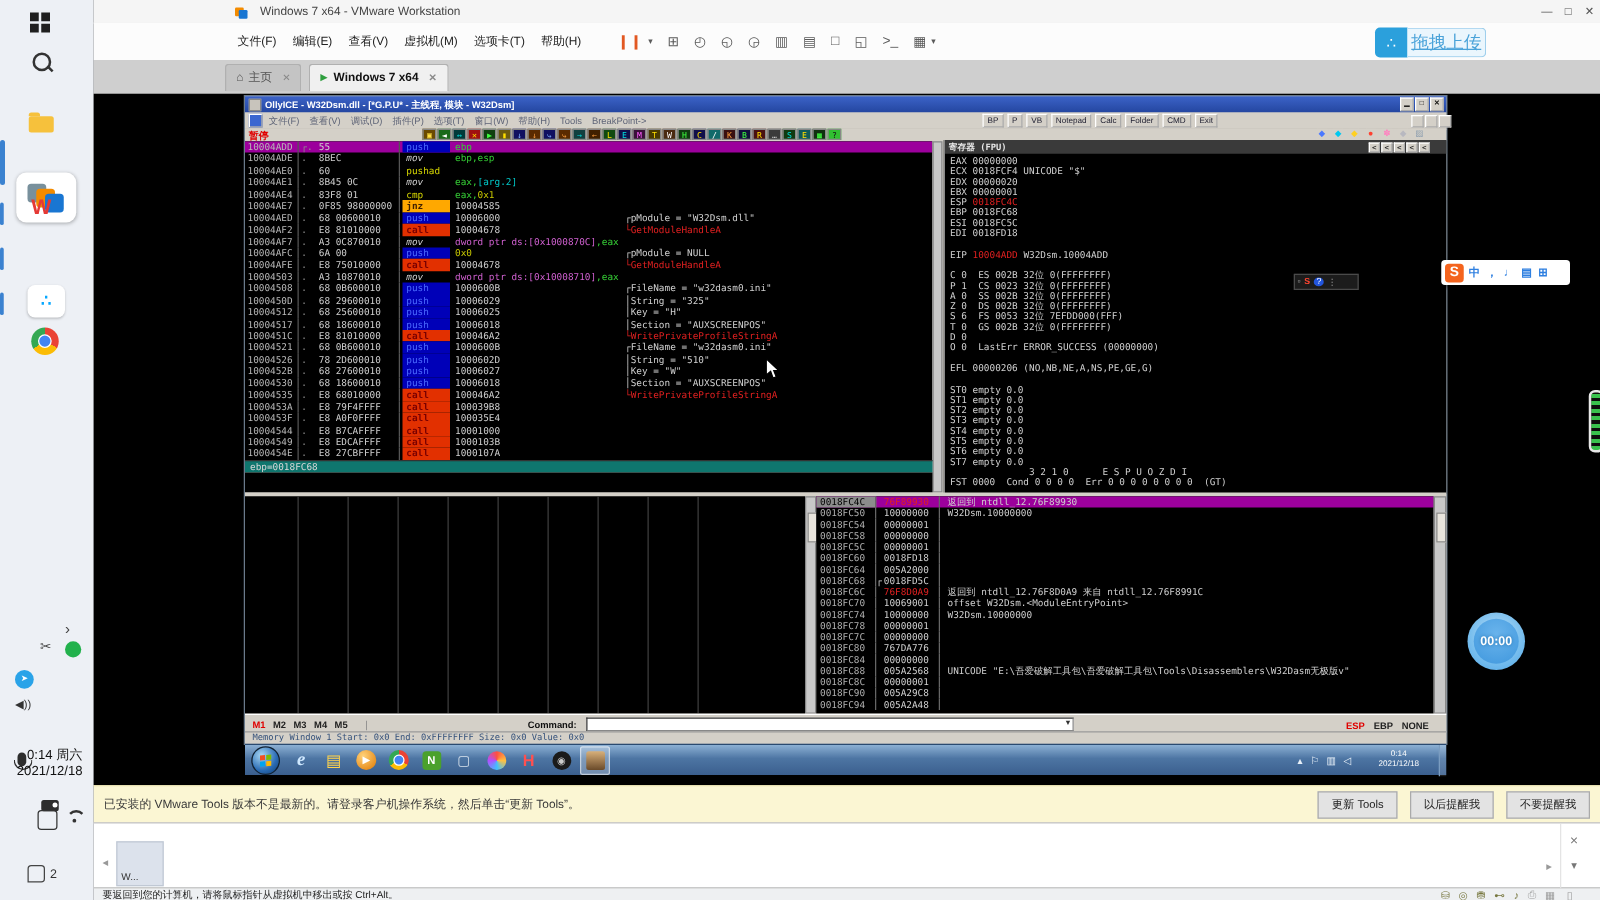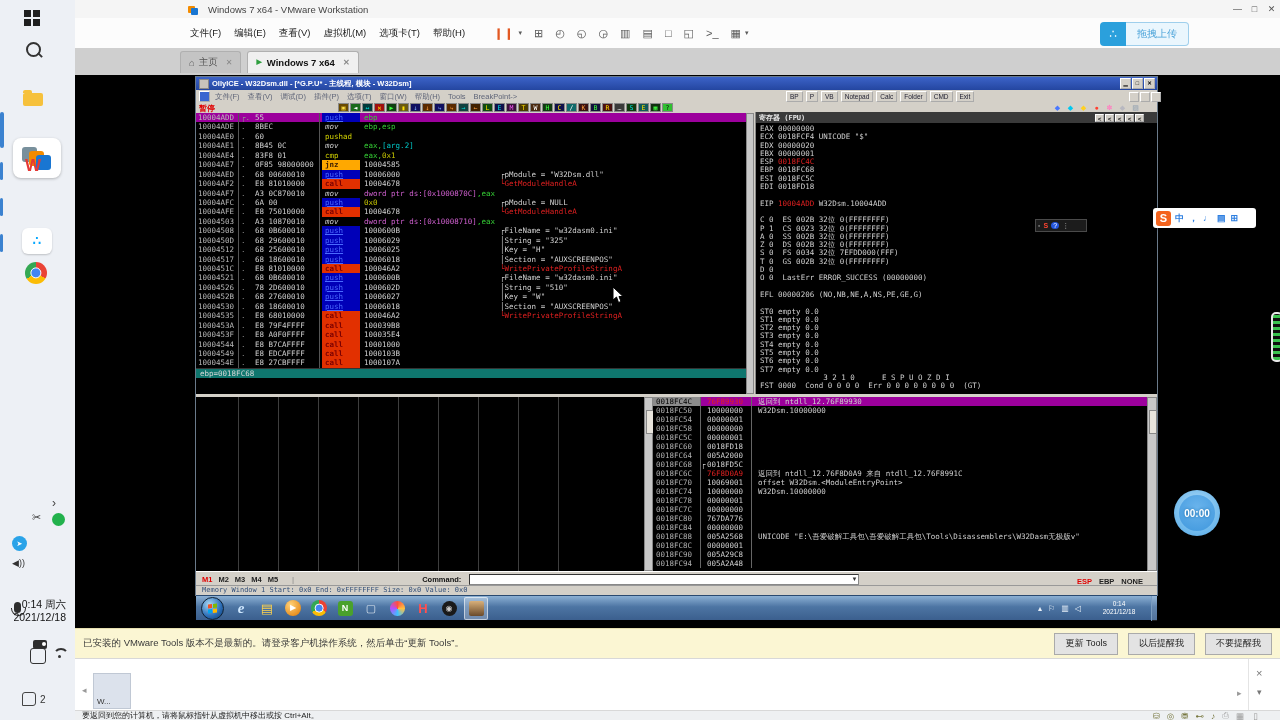--- a/index.html
+++ b/index.html
@@ -57,21 +57,21 @@
   .plug{width:11px;height:9px;border-radius:2px;margin-right:2px;font-size:7px;line-height:9px;text-align:center;color:#fff;}
   
   .mono{font-family:"DejaVu Sans Mono",monospace;}
   #disasm{left:0;top:36px;width:550px;height:255px;background:#000;overflow:hidden;}
   .drow{position:relative;height:9.444px;line-height:9.444px;font-size:7.5px;white-space:pre;display:flex;}
   .drow.sel{background:var(--sel);}
   .da{width:40px;padding-left:2px;color:#b8b8b8;border-right:1px solid #555;}
   .dp{width:12px;padding-left:2px;color:#909090;}
   .db{width:64px;padding-left:2px;color:#cfcfcf;border-right:1px solid #555;}
   .dm{width:35px;padding-left:3px;margin-left:2px;}
-  .mn-push{background:var(--pushbg);color:#4a6aff;text-decoration:underline;}
+  .mn-push{background:var(--pushbg);color:#4a6aff;}
   .mn-call{background:var(--callbg);color:#7a0000;font-weight:bold;}
   .mn-jmp{background:var(--jmpbg);color:#402000;font-weight:bold;}
   .mn-mov{color:#d0d0d0;font-style:italic;}
   .mn-plain{color:#d6d600;}
   .dops{padding-left:4px;}
   .dcm{position:absolute;left:304px;top:0;}
   .c-w{color:#d0d0d0;} .c-r{color:#e02020;} .c-g{color:#35cf35;} .c-c{color:#00c8c8;} .c-y{color:#c8c800;} .c-m{color:#d060d0;}
   #dis-sb{left:550px;top:36px;width:8px;height:281px;background:#c8c8c8;border:1px solid #888;box-sizing:border-box;}
   #ebp-line{left:0;top:291px;width:550px;height:10px;background:#0f766e;color:#d8d8d8;font-size:7.5px;line-height:10px;padding-left:4px;box-sizing:border-box;border-top:1px solid #333;}
   #dis-info{left:0;top:301px;width:550px;height:16px;background:#000;}
@@ -131,21 +131,21 @@
   #thumb-tile{left:18px;top:14px;width:36px;height:34px;background:#dce2ec;border:1px solid #c0c8d4;position:absolute;}
   #thumb-tile .lbl{position:absolute;left:3px;bottom:2px;font-size:8px;color:#333;}
   .graychev{position:absolute;font-size:9px;color:#999;}
   #vmstatus{left:75px;top:710px;width:1205px;height:10px;background:#eef0f2;border-top:1px solid #d8d8d8;box-sizing:border-box;}
   #vmstatus .txt{font-size:8px;color:#222;line-height:9px;}
   .dev{font-size:8.5px;color:#77773f;margin-left:7px;}
   .dev.dim{color:#9a9a9a;}
   
   #upload{left:1100px;top:22px;height:24px;display:flex;}
   #upload .ic{width:26px;background:#2ba0dc;border-radius:4px 0 0 4px;color:#fff;font-size:12px;display:flex;align-items:center;justify-content:center;}
-  #upload .bt{width:62px;background:#eaf6fd;border:1px solid #9fcfec;border-left:none;border-radius:0 4px 4px 0;color:#4aa3d9;font-size:10px;display:flex;align-items:center;justify-content:center;}
+  #upload .bt{width:62px;background:#eaf6fd;border:1px solid #9fcfec;border-left:none;border-radius:0 4px 4px 0;color:#4aa3d9;font-size:14px;display:flex;align-items:center;justify-content:center;text-decoration:underline;}
   #sogou{left:1153px;top:208px;width:103px;height:20px;background:#fff;border-radius:3px;box-shadow:0 1px 3px rgba(0,0,0,.4);display:flex;align-items:center;padding:0 3px;box-sizing:border-box;}
   #sogou .slogo{width:15px;height:15px;background:#f4641e;border-radius:3px;color:#fff;font-weight:bold;font-size:11px;text-align:center;line-height:15px;margin-right:4px;}
   .sgi{color:#2e7fe0;font-size:9px;margin-right:5px;font-weight:bold;}
   #sogou-mini{left:1035px;top:219px;width:52px;height:13px;background:#1c1c1c;border:1px solid #4a4a4a;display:flex;align-items:center;padding:0 2px;box-sizing:border-box;}
   .smi{font-size:7px;margin-right:3px;}
   #timer{left:1174px;top:490px;width:46px;height:46px;border-radius:50%;background:radial-gradient(circle at 50% 40%,#bfe0f8,#7cc0ee 55%,#4da6e8);box-shadow:0 1px 4px rgba(0,0,0,.5);display:flex;align-items:center;justify-content:center;}
   #timer .in{width:36px;height:36px;border-radius:50%;background:radial-gradient(circle at 50% 35%,#6ab4ec,#3f97dd);color:#fff;font-size:10px;font-weight:bold;display:flex;align-items:center;justify-content:center;text-shadow:0 0 3px #1a6aa8;}
   #sidepill{left:1271px;top:312px;width:8px;height:46px;background:repeating-linear-gradient(0deg,#39c24d 0 3px,#0e0e0e 3px 6px);border:2px solid #e8e8e8;border-radius:5px;}
   #cursor{left:612px;top:286px;width:12px;height:18px;}
 </style>
@@ -389,21 +389,21 @@
           <div class="rline"><span class="c-w">EBP 0018FC68</span></div>
           <div class="rline"><span class="c-w">ESI 0018FC5C</span></div>
           <div class="rline"><span class="c-w">EDI 0018FD18</span></div>
           <div class="rline">&nbsp;</div>
           <div class="rline"><span class="c-w">EIP </span><span class="c-r">10004ADD</span><span class="c-w"> W32Dsm.10004ADD</span></div>
           <div class="rline">&nbsp;</div>
           <div class="rline"><span class="c-w">C 0  ES 002B 32位 0(FFFFFFFF)</span></div>
           <div class="rline"><span class="c-w">P 1  CS 0023 32位 0(FFFFFFFF)</span></div>
           <div class="rline"><span class="c-w">A 0  SS 002B 32位 0(FFFFFFFF)</span></div>
           <div class="rline"><span class="c-w">Z 0  DS 002B 32位 0(FFFFFFFF)</span></div>
-          <div class="rline"><span class="c-w">S 0  FS 0034 32位 7EFDD000(FFF)</span></div>
+          <div class="rline"><span class="c-w">S 6  FS 0053 32位 7EFDD000(FFF)</span></div>
           <div class="rline"><span class="c-w">T 0  GS 002B 32位 0(FFFFFFFF)</span></div>
           <div class="rline"><span class="c-w">D 0</span></div>
           <div class="rline"><span class="c-w">O 0  LastErr ERROR_SUCCESS (00000000)</span></div>
           <div class="rline">&nbsp;</div>
           <div class="rline"><span class="c-w">EFL 00000206 (NO,NB,NE,A,NS,PE,GE,G)</span></div>
           <div class="rline">&nbsp;</div>
           <div class="rline"><span class="c-w">ST0 empty 0.0</span></div>
           <div class="rline"><span class="c-w">ST1 empty 0.0</span></div>
           <div class="rline"><span class="c-w">ST2 empty 0.0</span></div>
           <div class="rline"><span class="c-w">ST3 empty 0.0</span></div>

